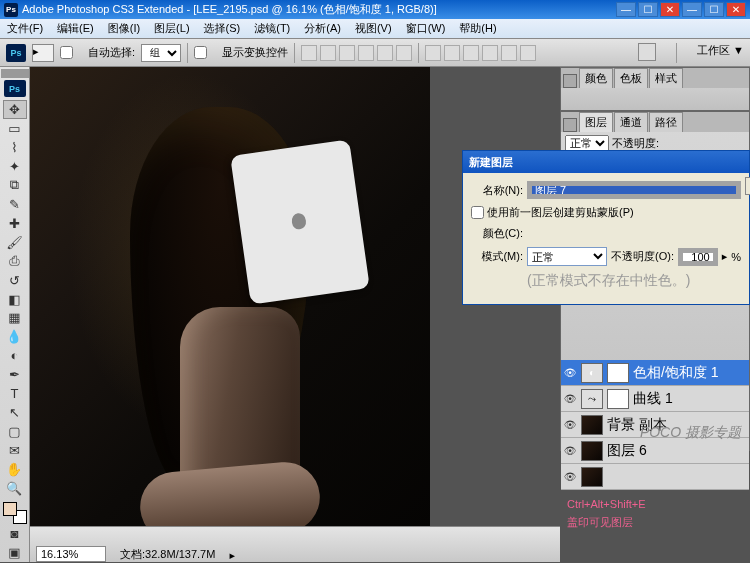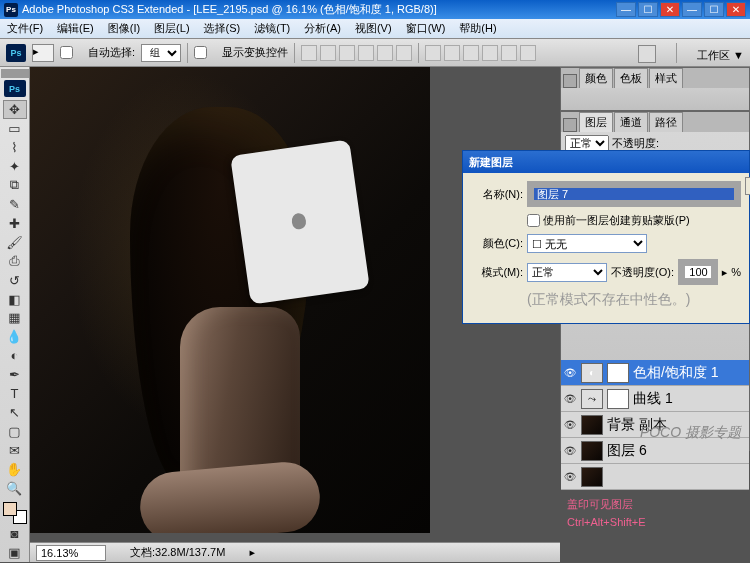--- a/index.html
+++ b/index.html
@@ -14,42 +14,42 @@
 .menuitem{padding:2px 7px;cursor:default}
 .optbar{height:28px;background:linear-gradient(#e4e4e4,#c8c8c8);display:flex;align-items:center;padding:0 6px;border-bottom:1px solid #888;gap:6px}
 .optbar .ps-icon{width:20px;height:18px;background:#001d4a;color:#4ac8f0;font-size:9px;font-weight:bold;display:flex;align-items:center;justify-content:center;border-radius:2px}
 .optbar .tool-prev{width:22px;height:18px;border:1px solid #888;background:#f0f0f0}
 .optbar .sel{height:18px;border:1px solid #888;background:#fff;padding:0 4px;font-size:10px}
 .optbar .chk{display:flex;align-items:center;gap:15px;font-size:10px}
 .optbar .sep{width:1px;height:20px;background:#999}
 .optbar .mini-icons{display:flex;gap:3px}
 .optbar .mi{width:16px;height:16px;border:1px solid #aaa;background:#ddd}
 .optbar .spacer{flex:1}
-.optbar .workspace{display:flex;align-items:flex-end;gap:20px}
+.optbar .workspace{display:flex;align-items:flex-start;gap:20px}
 .optbar .ws-icon{width:18px;height:18px;background:#ddd;border:1px solid #888}
 .main{display:flex;height:495px}
 .toolbox{width:30px;background:linear-gradient(#e4e4e4,#d0d0d0);border-right:1px solid #888;display:flex;flex-direction:column;align-items:center;padding-top:2px}
 .toolbox .tb-head{width:28px;height:10px;background:#999;margin-bottom:2px}
 .toolbox .tb-ps{width:22px;height:18px;background:#001d4a;color:#4ac8f0;font-size:9px;font-weight:bold;display:flex;align-items:center;justify-content:center;border-radius:2px;margin-bottom:3px}
 .tool{width:24px;height:20px;display:flex;align-items:center;justify-content:center;border:1px solid transparent;cursor:pointer;font-size:13px;color:#333}
 .tool.active{background:#c8c8c8;border:1px solid #888}
 .colors{margin-top:4px;position:relative;width:24px;height:24px}
 .fg{position:absolute;width:14px;height:14px;background:#f0d8c0;border:1px solid #000;top:0;left:0}
 .bg{position:absolute;width:14px;height:14px;background:#fff;border:1px solid #000;bottom:0;right:0}
 .canvas-area{flex:1;background:#535353;position:relative;display:flex;flex-direction:column}
 .canvas-wrap{flex:1;display:flex;align-items:flex-start;justify-content:flex-start;padding:0 0 0 0;overflow:hidden}
 .canvas{width:400px;height:466px;background:linear-gradient(135deg,#2a1f15 0%,#1a1410 30%,#0c0a08 60%,#050403 100%);position:relative;overflow:hidden}
 .canvas::before{content:"";position:absolute;inset:0;background:radial-gradient(ellipse 200px 300px at 40% 40%,rgba(120,90,40,0.3),transparent 60%)}
 .figure{position:absolute;left:80px;top:40px;width:260px;height:420px}
 .hair{position:absolute;width:180px;height:380px;left:20px;top:0;background:radial-gradient(ellipse at 50% 20%,#1a0f08,#000);border-radius:90px 90px 120px 60px/140px 140px 280px 280px;box-shadow:inset -20px 20px 40px rgba(180,140,60,0.15)}
 .ipad{position:absolute;width:120px;height:150px;right:10px;top:40px;background:#e8e8e8;border-radius:10px;transform:rotate(-8deg);box-shadow:-2px 2px 6px rgba(0,0,0,0.4)}
 .ipad::after{content:"";position:absolute;width:14px;height:16px;left:52px;top:66px;background:#888;border-radius:50% 50% 45% 45%}
 .body{position:absolute;width:120px;height:220px;left:70px;top:200px;background:linear-gradient(100deg,#8a7060,#5a4538 40%,#2a1d15);border-radius:40px 30px 20px 40px;box-shadow:inset 10px 0 20px rgba(255,230,200,0.15)}
 .leg{position:absolute;width:180px;height:70px;left:30px;top:360px;background:linear-gradient(180deg,#9a8070,#4a3528);border-radius:40px;transform:rotate(-5deg)}
-.statusbar{height:20px;background:linear-gradient(#e4e4e4,#c8c8c8);border-top:1px solid #888;display:flex;align-items:center;padding:0 6px;gap:24px;font-size:10px}
+.statusbar{height:36px;background:linear-gradient(#e4e4e4,#c8c8c8);border-top:1px solid #888;display:flex;align-items:flex-end;padding:0 6px;gap:14px;font-size:10px}
 .statusbar .zoom{width:70px;background:#fff;border:1px solid #888;padding:1px 4px}
 .right-panels{width:190px;background:#535353;position:absolute;right:0;top:67px;height:496px}
 .panel-group{background:linear-gradient(#d8d8d8,#c0c0c0);border:1px solid #666;margin-bottom:0}
 .pg-tabs{height:20px;background:#b8b8b8;display:flex;align-items:flex-end;padding-left:18px;font-size:10px}
 .pg-tab{padding:2px 5px;background:#d0d0d0;border:1px solid #888;border-bottom:none;margin-right:1px;cursor:pointer}
 .pg-tab.active{background:#e0e0e0}
 .pg-mini{position:absolute;left:2px;width:14px;height:14px;background:#aaa;border:1px solid #666}
 .pg-body{padding:3px 4px;font-size:10px}
 .pg1{height:44px;position:relative}
 .layers-panel{height:340px;position:relative}
@@ -64,24 +64,24 @@
 .thumb.img{background:linear-gradient(135deg,#2a1a10,#0a0604)}
 .lname{font-size:14px;flex:1;white-space:nowrap;overflow:hidden}
 .below-layers{padding:6px;color:#f06090;font-size:14px;line-height:1.6}
 .watermark{position:absolute;bottom:8px;right:8px;color:#888;font-size:14px;font-style:italic}
 
 .dialog{position:absolute;left:462px;top:150px;width:288px;background:#ece9d8;border:1px solid #0a4aa8}
 .dlg-title{height:22px;background:linear-gradient(#2a6ed0,#1054c0);color:#fff;display:flex;align-items:center;padding:0 6px;font-size:11px;font-weight:bold}
 .dlg-body{padding:8px;font-size:11px}
 .dlg-row{display:flex;align-items:center;margin-bottom:6px;gap:4px}
 .dlg-row label{width:52px;text-align:right}
-.dlg-row input[type=text]{flex:1;height:26px;border:7px solid #a3a3a3;padding:0 3px;background:#fff}
+.dlg-row input[type=text]{flex:1;height:18px;border:5px solid #a3a3a3;padding:0 3px;background:#fff}
 .dlg-row input.sel{background:#3060c0;color:#fff}
 .dlg-row select{height:19px;border:1px solid #7a9ac8;background:#fff;font-size:11px}
-.dlg-row .chk2{display:flex;align-items:center;gap:3px;margin-left:56px}
+.dlg-row .chk2{display:flex;align-items:center;gap:3px;}
 .dlg-row .note{color:#999;margin-left:56px;font-size:14px}
 .dlg-row .opac-lbl{margin-left:auto}
 .dlg-row .opac-val{width:34px;height:18px;border:1px solid #7a9ac8;text-align:right}
 .corner-btn{position:absolute;right:-4px;top:26px;width:8px;height:18px;background:#ece9d8;border:1px solid #888;border-right:none}
 </style>
 </head>
 <body>
 
 <div class="titlebar">
   <div class="app-icon">Ps</div>
@@ -266,22 +266,22 @@
           <span class="eye">👁</span>
           <div class="thumb img"></div>
           <span class="lname">图层 6</span>
         </div>
       <div class="layer">
           <span class="eye">👁</span>
           <div class="thumb img"></div>
         </div>
     </div>
     <div class="below-layers">
+      <div>Ctrl+Alt+Shift+E</div>
       <div>盖印可见图层</div>
-      <div>Ctrl+Alt+Shift+E</div>
     </div>
     <div class="watermark">POCO 摄影专题</div>
   </div>
 </div>
 
 <div class="dialog">
   <div class="dlg-title">新建图层</div>
   <div class="corner-btn"></div>
   <div class="dlg-body">
     <div class="dlg-row">
@@ -289,21 +289,20 @@
       <input type="text" class="sel" value="图层 7" style="">
     </div>
     <div class="dlg-row">
       <div class="chk2">
           <input type="checkbox" style="">
           <span>使用前一图层创建剪贴蒙版(P)</span>
         </div>
     </div>
     <div class="dlg-row">
       <label>颜色(C):</label>
-      <select style="width:120px"><option>☐ <span>无</span>无</option></select>
     </div>
     <div class="dlg-row">
       <label>模式(M):</label>
       <select style="width:80px"><option>正常</option></select>
       <span class="opac-lbl">不透明度(O):</span>
       <input type="text" class="opac-val" value="100" style="">
       <span>▸</span>
       <span>%</span>
     </div>
     <div class="dlg-row">

